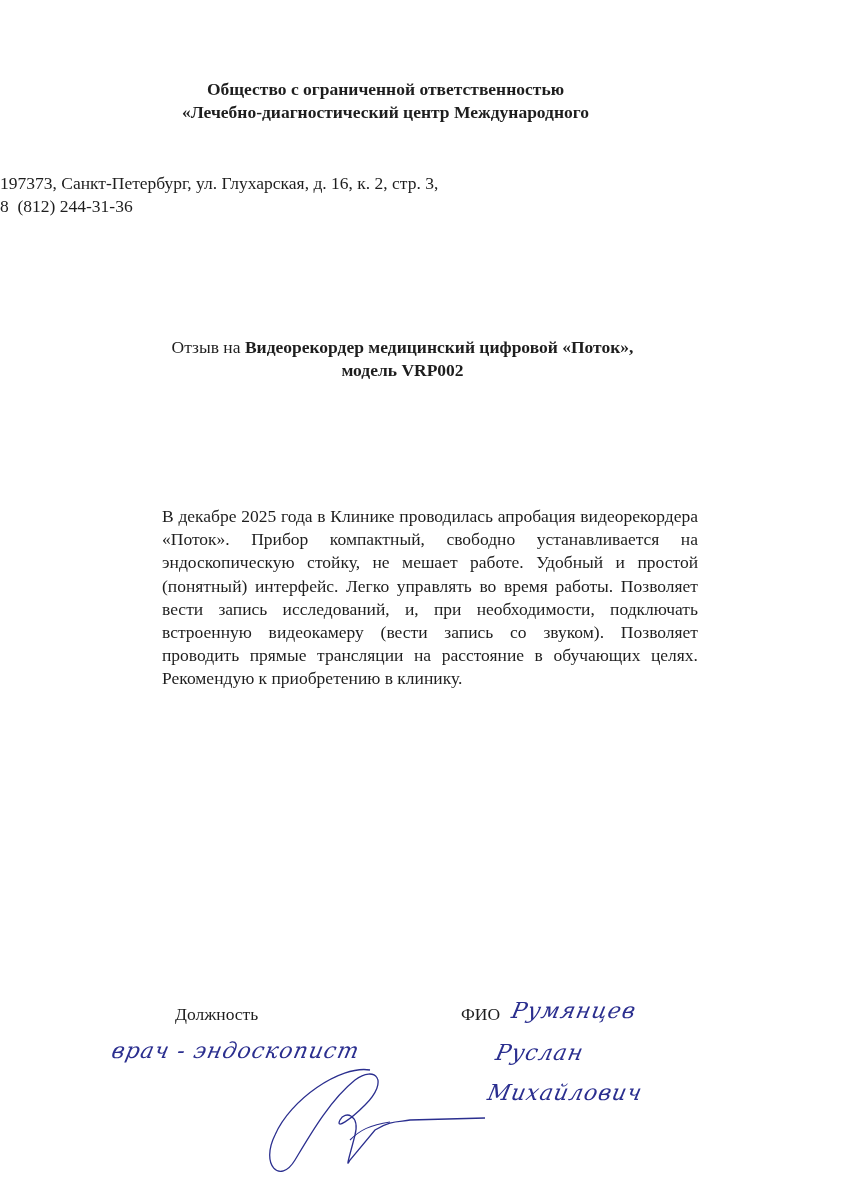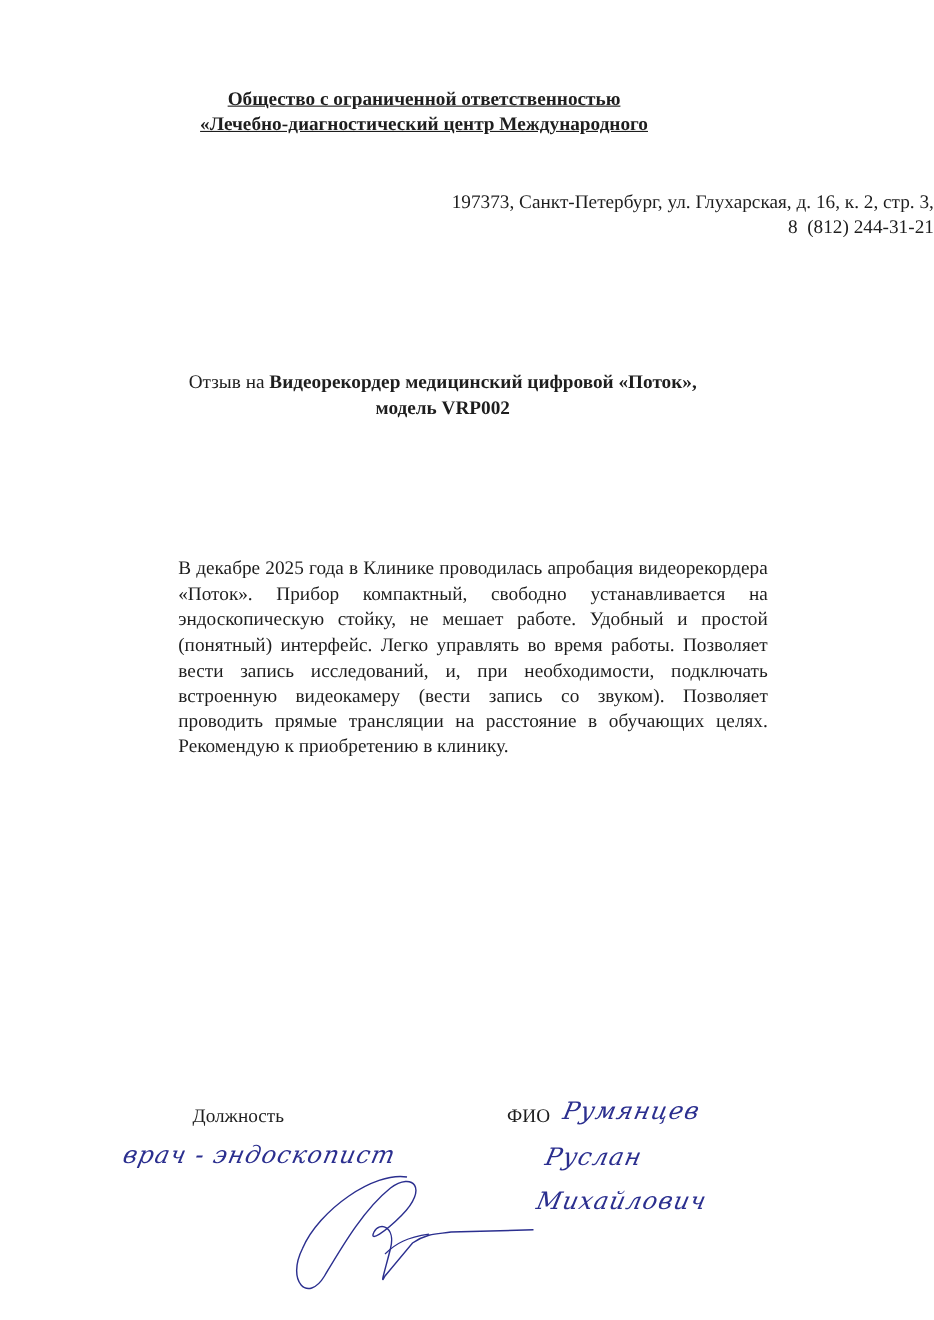--- a/index.html
+++ b/index.html
@@ -1,20 +1,20 @@
 <!DOCTYPE html>
 <html><head>
 <meta charset="utf-8">
 <style>
   html, body { margin: 0; padding: 0; background: #ffffff; }
   body { width: 849px; height: 1200px; position: relative; overflow: hidden;
          font-family: "Liberation Serif", "DejaVu Serif", serif; color: #1e1e1e; }
   .org { position: absolute; top: 78px; left: 0; width: 771px; text-align: center;
-         font-weight: bold; font-size: 17.5px; line-height: 23px; text-decoration: underline; }
-  .addr { position: absolute; top: 172px; left: 0; width: 849px; text-align: right;
+         font-weight: bold; font-size: 17.5px; line-height: 23px; }
+  .addr { position: absolute; top: 172px; left: 0; width: 849px; text-align: left;
           font-size: 17.5px; line-height: 23px; }
   .title { position: absolute; top: 336px; left: 0; width: 805px; text-align: center;
            font-size: 17.5px; line-height: 23px; }
   .title b { font-weight: bold; }
   .body-text { position: absolute; top: 505px; left: 162px; width: 536px;
                font-size: 17.5px; line-height: 23.2px; text-align: justify; }
   .label { position: absolute; font-size: 17.5px; }
   .hand { position: absolute; color: #2b2f8f; font-family: "DejaVu Serif", serif;
           font-style: italic; font-size: 22px; transform: skewX(-12deg); letter-spacing: 1px; }
   svg.sig { position: absolute; left: 250px; top: 1060px; }
@@ -22,21 +22,21 @@
 </head>
 <body>
 
 <div class="org">
   <div>Общество с ограниченной ответственностью</div>
   <div>«Лечебно-диагностический центр Международного</div>
 </div>
 
 <div class="addr">
   <div>197373, Санкт-Петербург, ул. Глухарская, д. 16, к. 2, стр. 3,</div>
-  <div style="white-space:pre;">8  (812) 244-31-21</div>
+  <div style="white-space:pre;">8  (812) 244-31-36</div>
 </div>
 
 <div class="title">
   <div><span style="white-space:pre;">Отзыв на </span><b>Видеорекордер медицинский цифровой «Поток»,</b></div>
   <div><b>модель VRP002</b></div>
 </div>
 
 <div class="body-text">В декабре 2025 года в Клинике проводилась апробация видеорекордера «Поток». Прибор компактный, свободно устанавливается на эндоскопическую стойку, не мешает работе. Удобный и простой (понятный) интерфейс. Легко управлять во время работы. Позволяет вести запись исследований, и, при необходимости, подключать встроенную видеокамеру (вести запись со звуком). Позволяет проводить прямые трансляции на расстояние в обучающих целях. Рекомендую к приобретению в клинику.</div>
 
 <div class="label" style="left:175px; top:1004px;">Должность</div>

